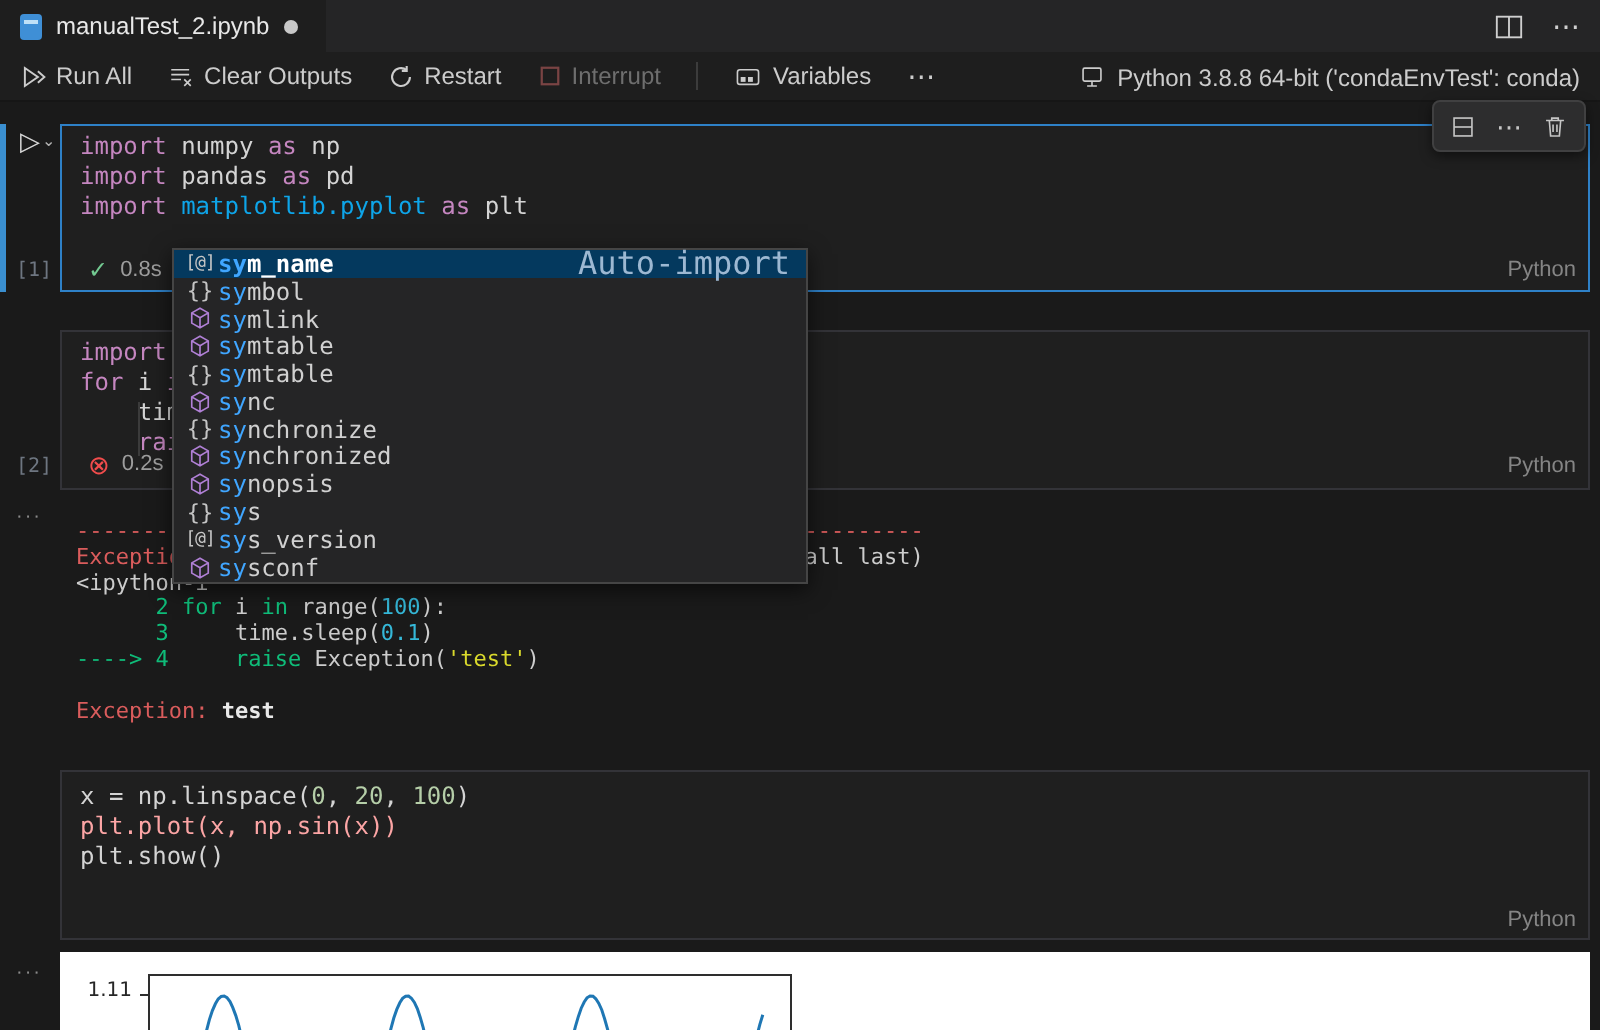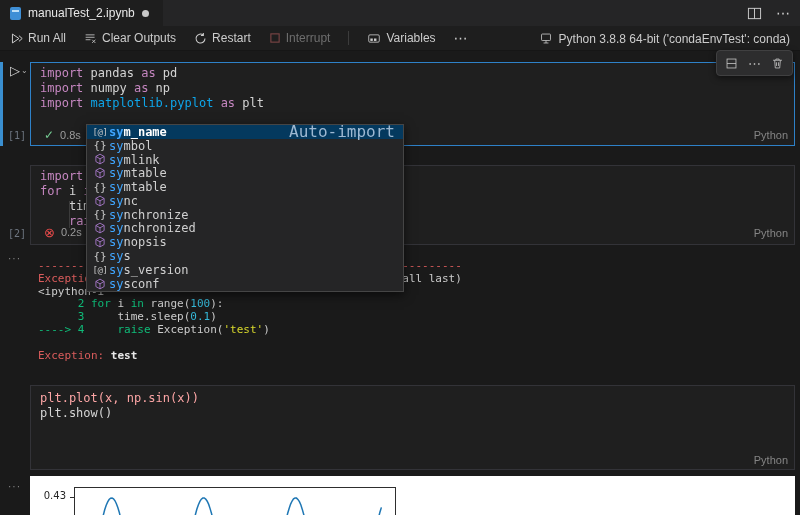--- a/index.html
+++ b/index.html
@@ -132,22 +132,22 @@
     </div>
   </div>
 
   <div class="focus-stripe" style="top:62px;height:84px;"></div>
   <div class="runbtn" style="left:10px;top:63px;">
     <span>▷</span>
       <span class="runchev">⌄</span>
   </div>
   <div class="cellbox focused" style="left:30px;top:62px;width:765px;height:84px;"></div>
   <div class="codewrap" style="left:40px;top:66px;" id="code-cell-0">
+      <div class="cl"><span style="color: rgb(197, 134, 192);">import</span><span style="color: rgb(212, 212, 212);"> numpy </span><span style="color: rgb(197, 134, 192);">as</span><span style="color: rgb(212, 212, 212);"> np</span></div>
       <div class="cl"><span style="color: rgb(197, 134, 192);">import</span><span style="color: rgb(212, 212, 212);"> pandas </span><span style="color: rgb(197, 134, 192);">as</span><span style="color: rgb(212, 212, 212);"> pd</span></div>
-      <div class="cl"><span style="color: rgb(197, 134, 192);">import</span><span style="color: rgb(212, 212, 212);"> numpy </span><span style="color: rgb(197, 134, 192);">as</span><span style="color: rgb(212, 212, 212);"> np</span></div>
       <div class="cl"><span style="color: rgb(197, 134, 192);">import</span><span style="color: #0ea5e9;"> matplotlib.pyplot </span><span style="color: rgb(197, 134, 192);">as</span><span style="color: rgb(212, 212, 212);"> plt</span></div>
     </div>
   <div class="gutter-label" style="left:8px;top:130px;">[1]</div>
   <div class="statusrow" style="left:44px;top:128px;">
     <span class="check">✓</span>
     <span>0.8s</span>
   </div>
   <div class="langlabel" style="right:12px;top:129px;">Python</div>
 
   <div class="celltools">
@@ -183,28 +183,29 @@
       <div class="tbl"><span style="color: rgb(204, 204, 204);">&lt;ipython-i</span></div>
       <div class="tbl"><span style="color: rgb(204, 204, 204);">      </span><span style="color: rgb(15, 188, 121);">2</span><span style="color: rgb(204, 204, 204);"> </span><span style="color: rgb(15, 188, 121);">for</span><span style="color: rgb(204, 204, 204);"> i </span><span style="color: rgb(15, 188, 121);">in</span><span style="color: rgb(204, 204, 204);"> range(</span><span style="color: rgb(53, 184, 216);">100</span><span style="color: rgb(204, 204, 204);">):</span></div>
       <div class="tbl"><span style="color: rgb(204, 204, 204);">      </span><span style="color: rgb(15, 188, 121);">3</span><span style="color: rgb(204, 204, 204);">     time.sleep(</span><span style="color: rgb(53, 184, 216);">0.1</span><span style="color: rgb(204, 204, 204);">)</span></div>
       <div class="tbl"><span style="color: rgb(15, 188, 121);">----&gt; 4</span><span style="color: rgb(204, 204, 204);">     </span><span style="color: rgb(15, 188, 121);">raise</span><span style="color: rgb(204, 204, 204);"> Exception(</span><span style="color: rgb(217, 217, 44);">'test'</span><span style="color: rgb(204, 204, 204);">)</span></div>
       <div class="tbl"><span style="color: rgb(204, 204, 204);"></span></div>
       <div class="tbl"><span style="color: rgb(218, 92, 92);">Exception</span><span style="color: rgb(218, 92, 92);">:</span><span style="color: rgb(204, 204, 204);"> </span><span style="color: rgb(233, 233, 233); font-weight: bold;">test</span></div>
     </div>
 
   <div class="cellbox" style="left:30px;top:385px;width:765px;height:85px;"></div>
   <div class="codewrap" style="left:40px;top:391px;" id="code-cell-2c">
+      <div class="cl"><span style="color: rgb(212, 212, 212);">x = np.linspace(</span><span style="color: rgb(181, 206, 168);">0</span><span style="color: rgb(212, 212, 212);">, </span><span style="color: rgb(181, 206, 168);">20</span><span style="color: rgb(212, 212, 212);">, </span><span style="color: rgb(181, 206, 168);">100</span><span style="color: rgb(212, 212, 212);">)</span></div>
       <div class="cl"><span style="color: #fca5a5;">plt.plot(x, np.sin(x))</span></div>
       <div class="cl"><span style="color: rgb(212, 212, 212);">plt.show()</span></div>
     </div>
   <div class="langlabel" style="right:12px;top:454px;">Python</div>
 
   <div class="outmore" style="top:481px;">···</div>
   <div class="plotwhite"></div>
-  <div class="ytick">0.43</div>
+  <div class="ytick">1.11</div>
   <div class="ytickmark"></div>
   <div class="axesbox"></div>
   <svg width="322" height="240" viewBox="0 0 322 240" style="position:absolute;left:74px;top:487px;">
     <path id="sine-path" fill="none" stroke-width="1.5" d="M14.6 120.0L16.1 109.1L17.6 98.3L19.0 87.8L20.5 77.5L22.0 67.7L23.4 58.4L24.9 49.7L26.3 41.7L27.8 34.5L29.3 28.2L30.7 22.8L32.2 18.3L33.7 14.9L35.1 12.5L36.6 11.2L38.1 11.0L39.5 11.8L41.0 13.8L42.4 16.8L43.9 20.8L45.4 25.8L46.8 31.8L48.3 38.7L49.8 46.3L51.2 54.7L52.7 63.8L54.2 73.4L55.6 83.5L57.1 93.9L58.5 104.6L60.0 115.5L61.5 126.4L62.9 137.2L64.4 147.9L65.9 158.3L67.3 168.3L68.8 177.8L70.3 186.7L71.7 195.0L73.2 202.6L74.6 209.3L76.1 215.1L77.6 219.9L79.0 223.8L80.5 226.6L82.0 228.4L83.4 229.1L84.9 228.7L86.4 227.2L87.8 224.6L89.3 221.0L90.7 216.4L92.2 210.8L93.7 204.3L95.1 197.0L96.6 188.9L98.1 180.1L99.5 170.7L101.0 160.8L102.5 150.5L103.9 139.9L105.4 129.1L106.8 118.2L108.3 107.3L109.8 96.5L111.2 86.0L112.7 75.8L114.2 66.1L115.6 56.9L117.1 48.3L118.6 40.5L120.0 33.4L121.5 27.2L122.9 22.0L124.4 17.7L125.9 14.4L127.3 12.2L128.8 11.1L130.3 11.0L131.7 12.1L133.2 14.2L134.7 17.4L136.1 21.6L137.6 26.8L139.0 32.9L140.5 39.9L142.0 47.7L143.4 56.2L144.9 65.3L146.4 75.0L147.8 85.2L149.3 95.7L150.8 106.4L152.2 117.3L153.7 128.2L155.1 139.0L156.6 149.6L158.1 160.0L159.5 169.9L161.0 179.3L162.5 188.2L163.9 196.3L165.4 203.7L166.9 210.3L168.3 216.0L169.8 220.7L171.2 224.4L172.7 227.0L174.2 228.6L175.6 229.1L177.1 228.5L178.6 226.8L180.0 224.1L181.5 220.3L183.0 215.5L184.4 209.8L185.9 203.1L187.3 195.7L188.8 187.4L190.3 178.5L191.7 169.1L193.2 159.1L194.7 148.7L196.1 138.1L197.6 127.2L199.1 116.3L200.5 105.5L202.0 94.7L203.4 84.3L204.9 74.2L206.4 64.5L207.8 55.4L209.3 47.0L210.8 39.2L212.2 32.3L213.7 26.3L215.2 21.2L216.6 17.1L218.1 14.0L219.5 11.9L221.0 11.0L222.5 11.1L223.9 12.4L225.4 14.7L226.9 18.0L228.3 22.4L229.8 27.7L231.3 34.0L232.7 41.1L234.2 49.1L235.6 57.7L237.1 66.9L238.6 76.7L240.0 86.9L241.5 97.5L243.0 108.2L244.4 119.1L245.9 130.0L247.4 140.8L248.8 151.4L250.3 161.7L251.7 171.5L253.2 180.9L254.7 189.6L256.1 197.6L257.6 204.9L259.1 211.3L260.5 216.8L262.0 221.4L263.5 224.9L264.9 227.4L266.4 228.8L267.8 229.1L269.3 228.3L270.8 226.4L272.2 223.5L273.7 219.6L275.2 214.6L276.6 208.7L278.1 201.9L279.6 194.3L281.0 186.0L282.5 177.0L283.9 167.4L285.4 157.4L286.9 146.9L288.3 136.3L289.8 125.4L291.3 114.5L292.7 103.6L294.2 93.0L295.7 82.5L297.1 72.5L298.6 62.9L300.0 53.9L301.5 45.6L303.0 38.0L304.4 31.2L305.9 25.3L307.4 20.4" stroke="#1f77b4"></path>
   </svg>
 
   <div class="suggest" id="suggest-widget">
       <div class="sg-row selected">
         <span class="sg-icon">
           <span style="color:#c5c5c5;font-size:9px;letter-spacing:-0.5px;">[@]</span>

